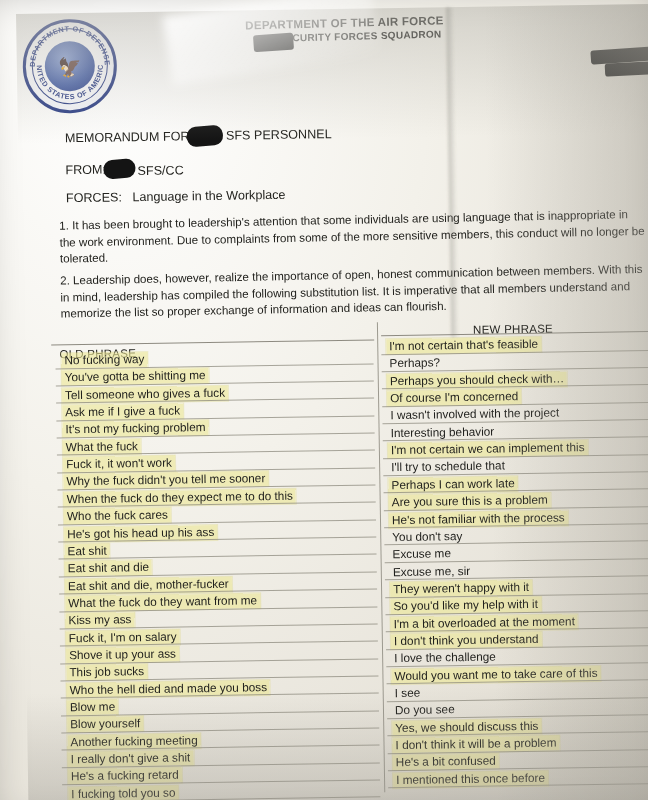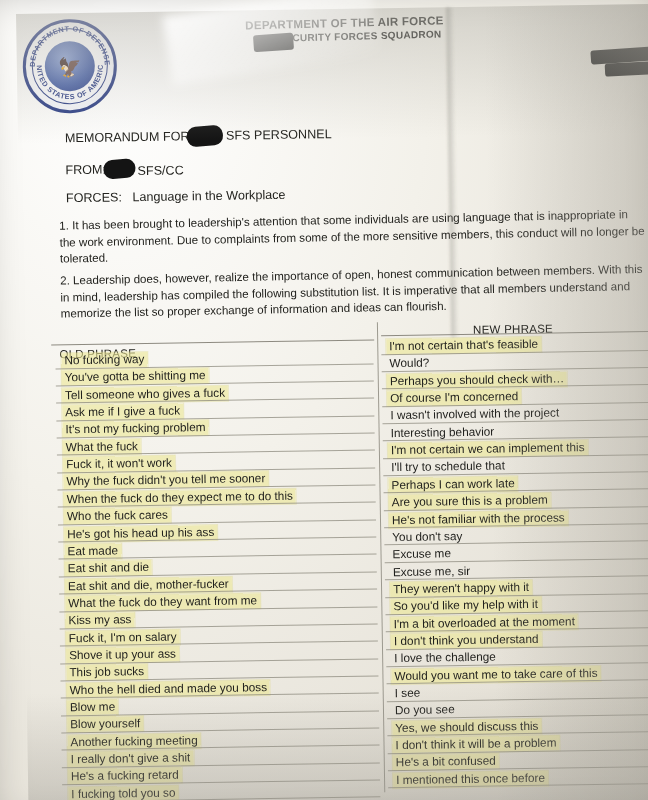--- a/index.html
+++ b/index.html
@@ -267,21 +267,21 @@
         <div class="cell left-col hl" style="top: 444.1px;">Fuck it, it won't work</div>
         <div class="rowline" style="left: 34px; width: 318px; top: 458.7px;"></div>
         <div class="cell left-col hl" style="top: 461.45px;">Why the fuck didn't you tell me sooner</div>
         <div class="rowline" style="left: 34px; width: 318px; top: 476.05px;"></div>
         <div class="cell left-col hl" style="top: 478.8px;">When the fuck do they expect me to do this</div>
         <div class="rowline" style="left: 34px; width: 318px; top: 493.4px;"></div>
         <div class="cell left-col hl" style="top: 496.15px;">Who the fuck cares</div>
         <div class="rowline" style="left: 34px; width: 318px; top: 510.75px;"></div>
         <div class="cell left-col hl" style="top: 513.5px;">He's got his head up his ass</div>
         <div class="rowline" style="left: 34px; width: 318px; top: 528.1px;"></div>
-        <div class="cell left-col hl" style="top: 530.85px;">Eat made</div>
+        <div class="cell left-col hl" style="top: 530.85px;">Eat shit</div>
         <div class="rowline" style="left: 34px; width: 318px; top: 545.45px;"></div>
         <div class="cell left-col hl" style="top: 548.2px;">Eat shit and die</div>
         <div class="rowline" style="left: 34px; width: 318px; top: 562.8px;"></div>
         <div class="cell left-col hl" style="top: 565.55px;">Eat shit and die, mother-fucker</div>
         <div class="rowline" style="left: 34px; width: 318px; top: 580.15px;"></div>
         <div class="cell left-col hl" style="top: 582.9px;">What the fuck do they want from me</div>
         <div class="rowline" style="left: 34px; width: 318px; top: 597.5px;"></div>
         <div class="cell left-col hl" style="top: 600.25px;">Kiss my ass</div>
         <div class="rowline" style="left: 34px; width: 318px; top: 614.85px;"></div>
         <div class="cell left-col hl" style="top: 617.6px;">Fuck it, I'm on salary</div>
@@ -299,21 +299,21 @@
         <div class="cell left-col hl" style="top: 721.7px;">Another fucking meeting</div>
         <div class="rowline" style="left: 34px; width: 318px; top: 736.3px;"></div>
         <div class="cell left-col hl" style="top: 739.05px;">I really don't give a shit</div>
         <div class="rowline" style="left: 34px; width: 318px; top: 753.65px;"></div>
         <div class="cell left-col hl" style="top: 756.4px;">He's a fucking retard</div>
         <div class="rowline" style="left: 34px; width: 318px; top: 771px;"></div>
         <div class="cell left-col hl" style="top: 773.75px;">I fucking told you so</div>
         <div class="rowline" style="left: 34px; width: 318px; top: 788.35px;"></div>
         <div class="cell right-col hl" style="top: 331px;">I'm not certain that's feasible</div>
         <div class="rowline" style="left: 360px; width: 268px; top: 345.6px;"></div>
-        <div class="cell right-col" style="top: 348.35px;">Would?</div>
+        <div class="cell right-col" style="top: 348.35px;">Perhaps?</div>
         <div class="rowline" style="left: 360px; width: 268px; top: 362.95px;"></div>
         <div class="cell right-col hl" style="top: 365.7px;">Perhaps you should check with…</div>
         <div class="rowline" style="left: 360px; width: 268px; top: 380.3px;"></div>
         <div class="cell right-col hl" style="top: 383.05px;">Of course I'm concerned</div>
         <div class="rowline" style="left: 360px; width: 268px; top: 397.65px;"></div>
         <div class="cell right-col" style="top: 400.4px;">I wasn't involved with the project</div>
         <div class="rowline" style="left: 360px; width: 268px; top: 415px;"></div>
         <div class="cell right-col" style="top: 417.75px;">Interesting behavior</div>
         <div class="rowline" style="left: 360px; width: 268px; top: 432.35px;"></div>
         <div class="cell right-col hl" style="top: 435.1px;">I'm not certain we can implement this</div>

